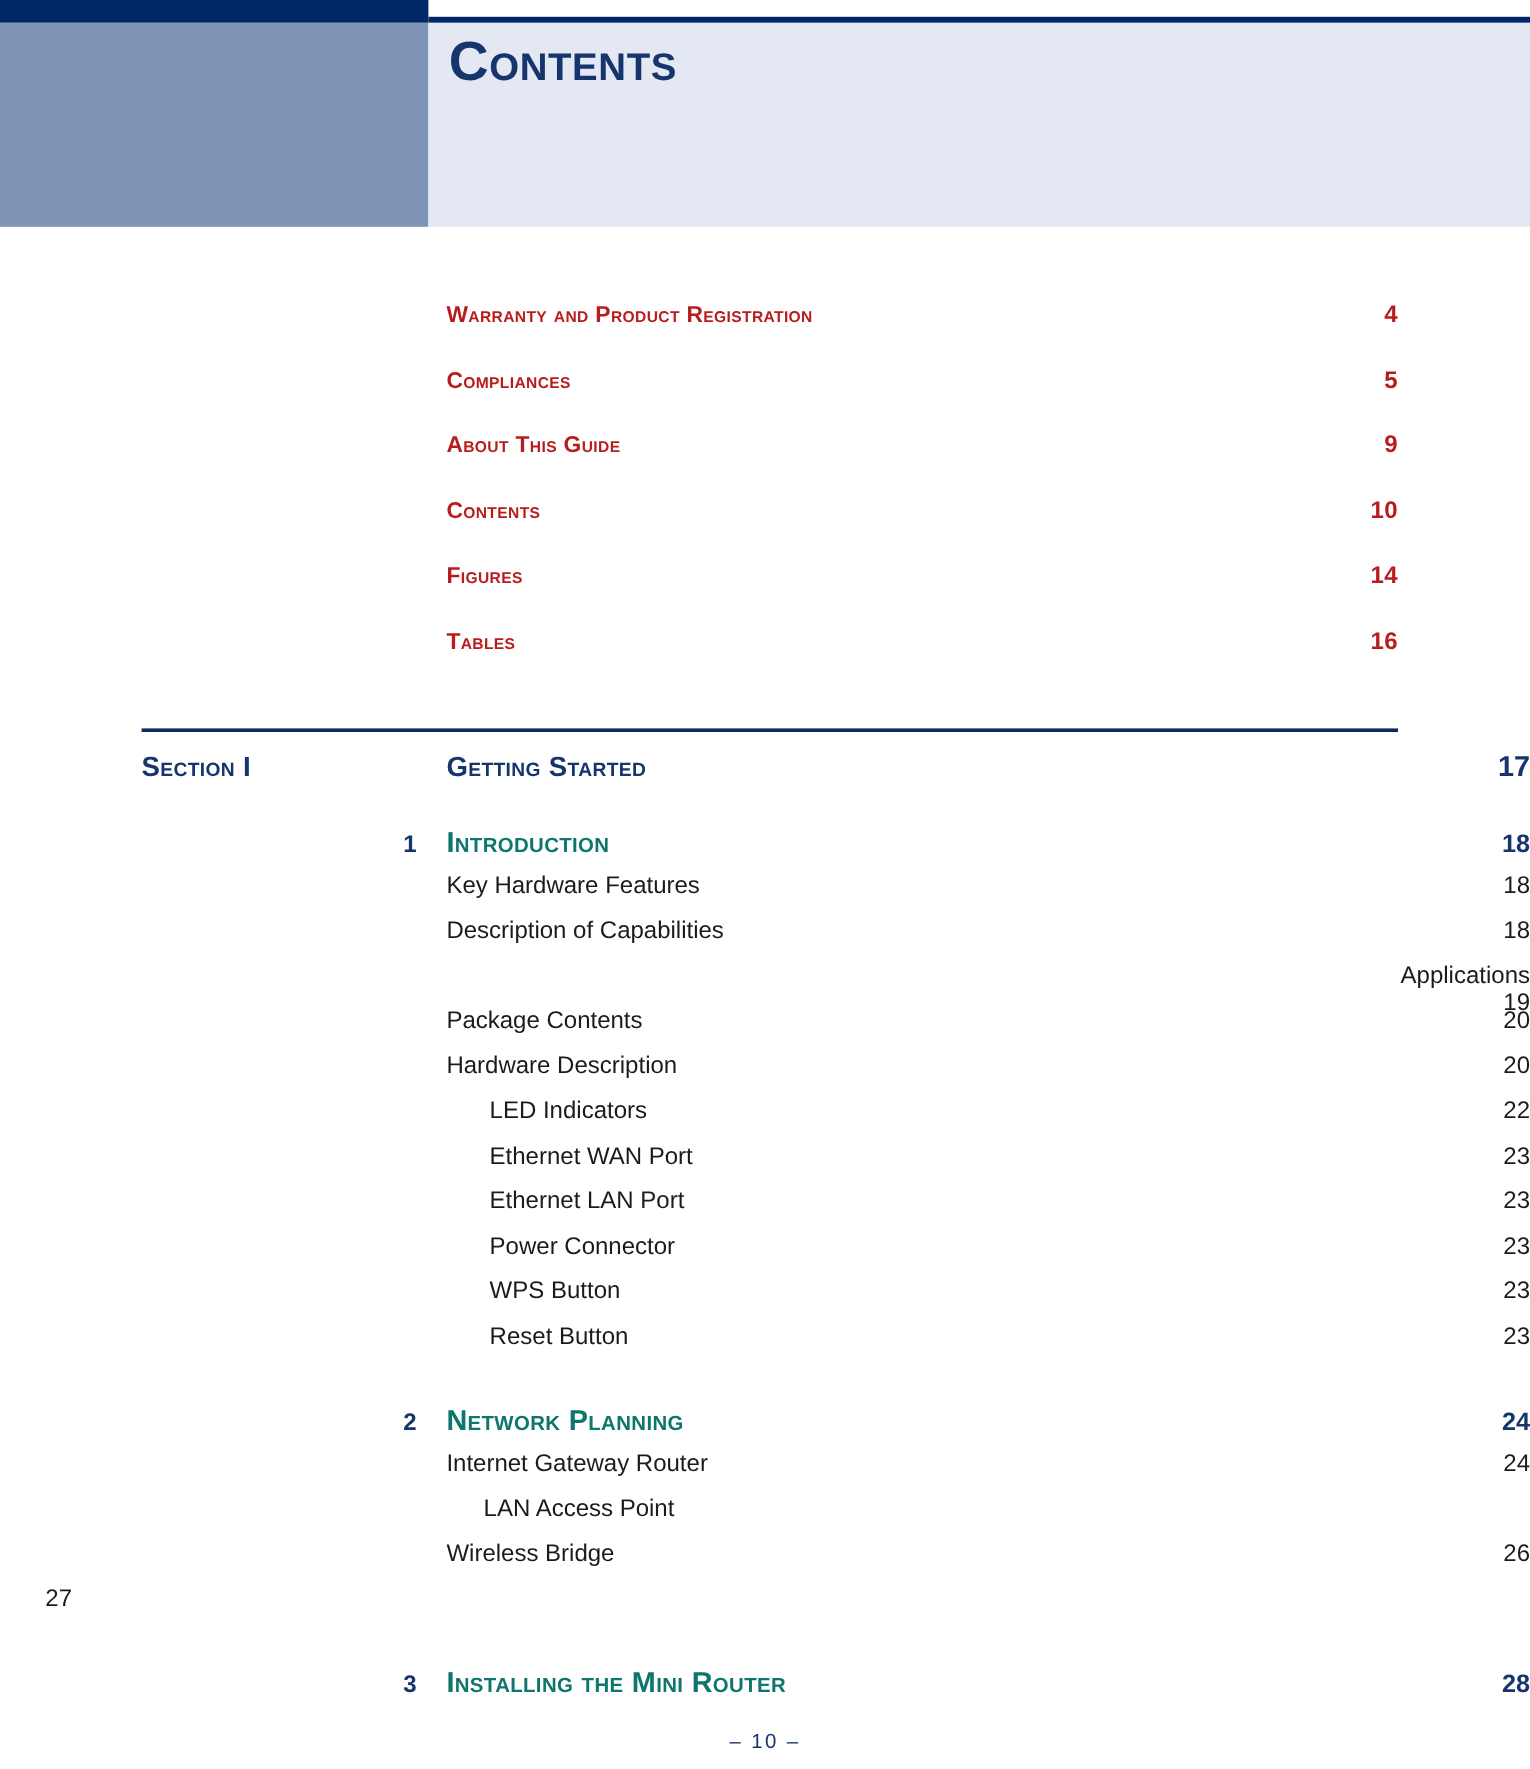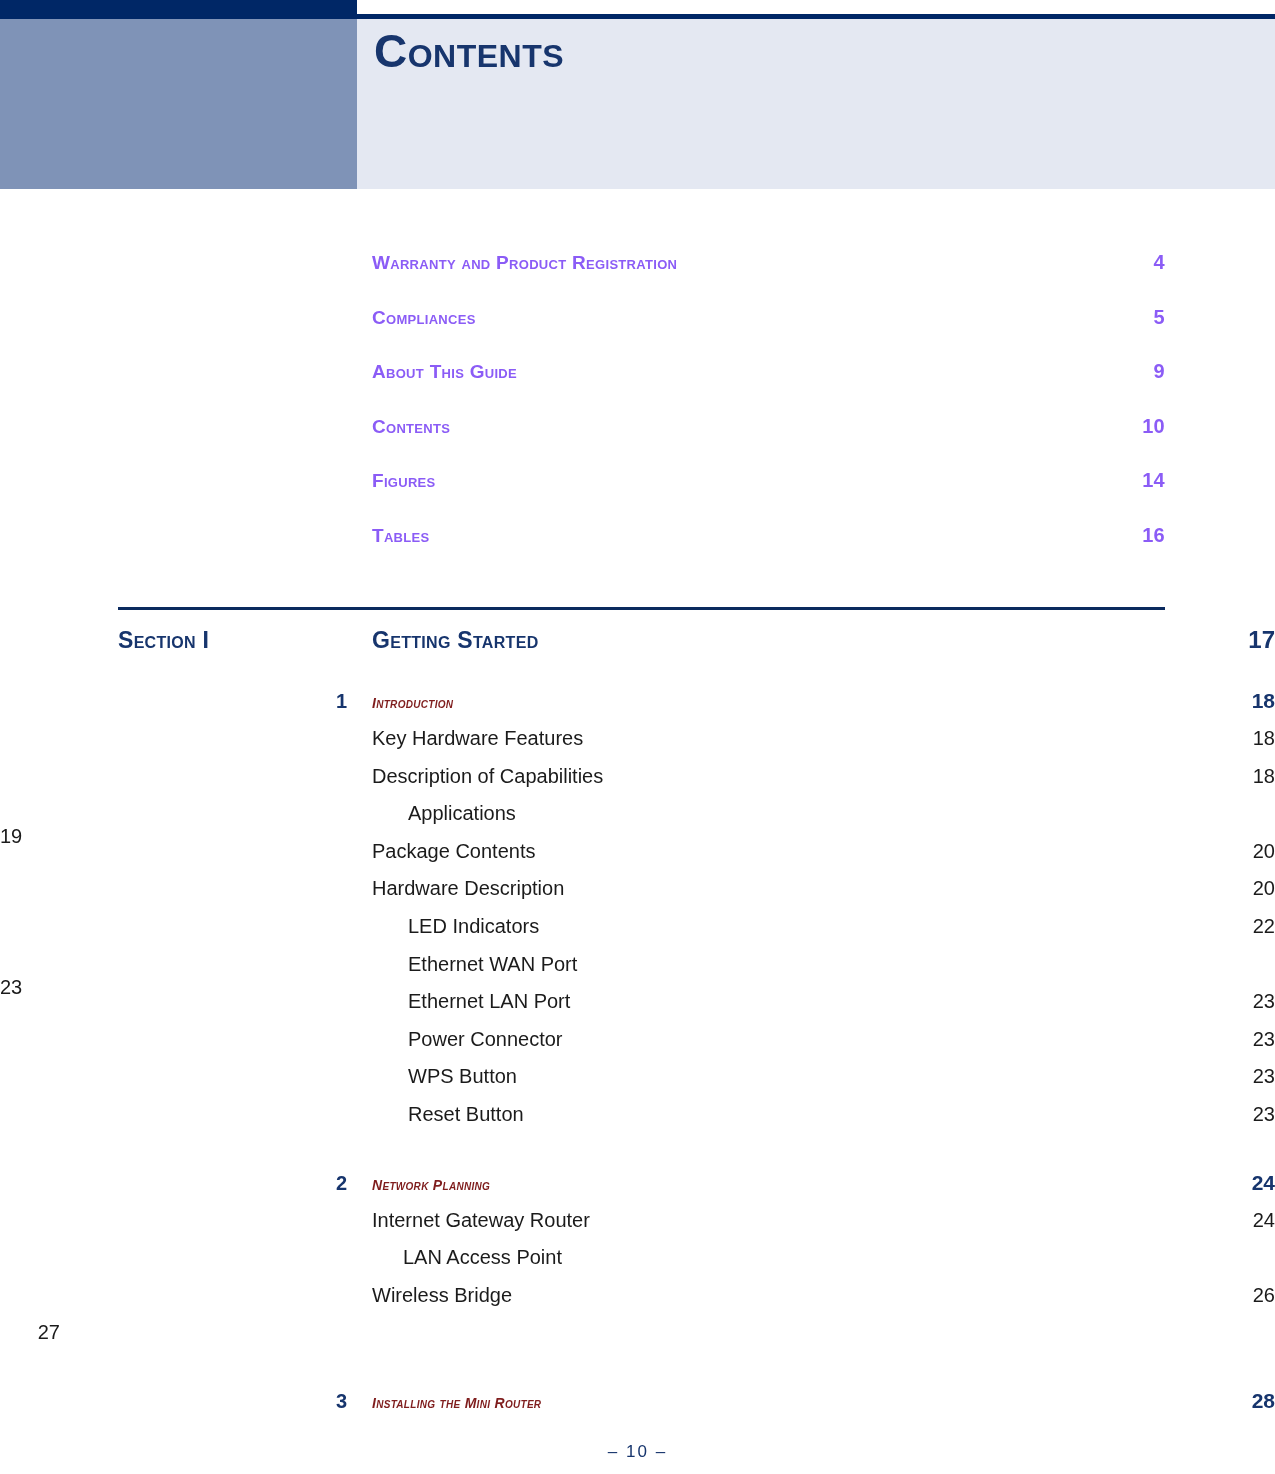--- a/index.html
+++ b/index.html
@@ -100,21 +100,21 @@
     flex: 0 0 60px;
     text-align: right;
   }
 
   
   .front-row {
     height: 54.5px;
   }
   .front-row .label,
   .front-row .page {
-    color: #8b5cf6;
+    color: #b91c1c;
     font-weight: bold;
     font-size: 19px;
     font-variant: small-caps;
     letter-spacing: 0.3px;
   }
   .front-row .label {
     padding-left: 254px;
   }
   .front-row .page {
     font-variant: normal;
@@ -176,43 +176,42 @@
   .chap-row .chap-num {
     margin-left: 336px;
     width: 36px;
     flex: 0 0 36px;
     color: #17356d;
     font-weight: bold;
     font-size: 20px;
   }
   .chap-row .chap-label {
     flex: 1 1 auto;
-    color: #7f1d1d;
-    font-weight: bold;
-    font-size: 14px;
+    color: #0f766e;
+    font-weight: bold;
+    font-size: 24px;
     font-variant: small-caps;
     letter-spacing: 0.3px;
     white-space: nowrap;
-    font-style: italic;
   }
   .chap-row .chap-page {
     flex: 0 0 60px;
     text-align: right;
     color: #17356d;
     font-weight: bold;
     font-size: 21px;
   }
 
   
   .sub-row {
     position: absolute;
     left: 0;
     width: 1275px;
     display: flex;
-    align-items: flex-start;
+    align-items: flex-end;
     color: #1b1b1b;
     font-size: 20px;
   }
   .sub-row .sub-label {
     flex: 1 1 auto;
     white-space: nowrap;
   }
   .sub-row .sub-page {
     flex: 0 0 60px;
     text-align: right;
@@ -304,21 +303,21 @@
         <span class="sub-page">20</span>
       </div>
       <div class="sub-row lvl2" style="top: 688.4px;">
         <span class="sub-label">Hardware Description</span>
         <span class="sub-page">20</span>
       </div>
       <div class="sub-row lvl3" style="top: 726px;">
         <span class="sub-label">LED Indicators</span>
         <span class="sub-page">22</span>
       </div>
-      <div class="sub-row lvl3" style="top: 763.6px; flex-direction: column;">
+      <div class="sub-row lvl3" style="top: 763.6px;">
         <span class="sub-label">Ethernet WAN Port</span>
         <span class="sub-page">23</span>
       </div>
       <div class="sub-row lvl3" style="top: 801.2px;">
         <span class="sub-label">Ethernet LAN Port</span>
         <span class="sub-page">23</span>
       </div>
       <div class="sub-row lvl3" style="top: 838.8px;">
         <span class="sub-label">Power Connector</span>
         <span class="sub-page">23</span>

